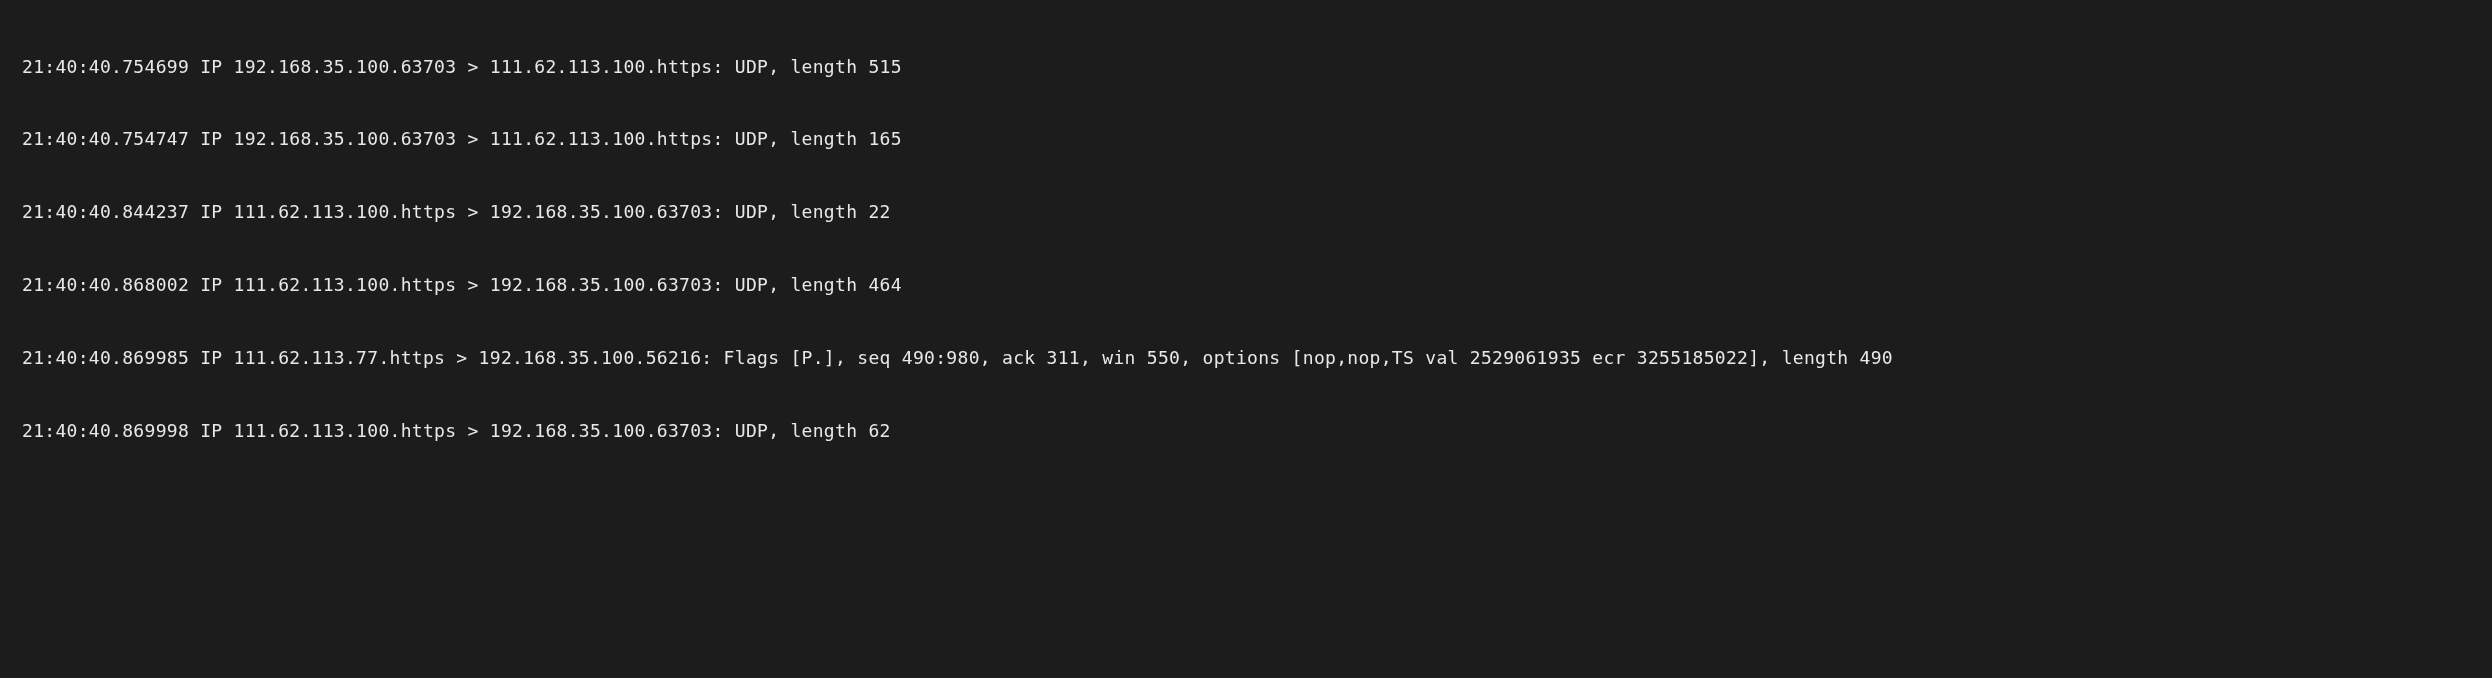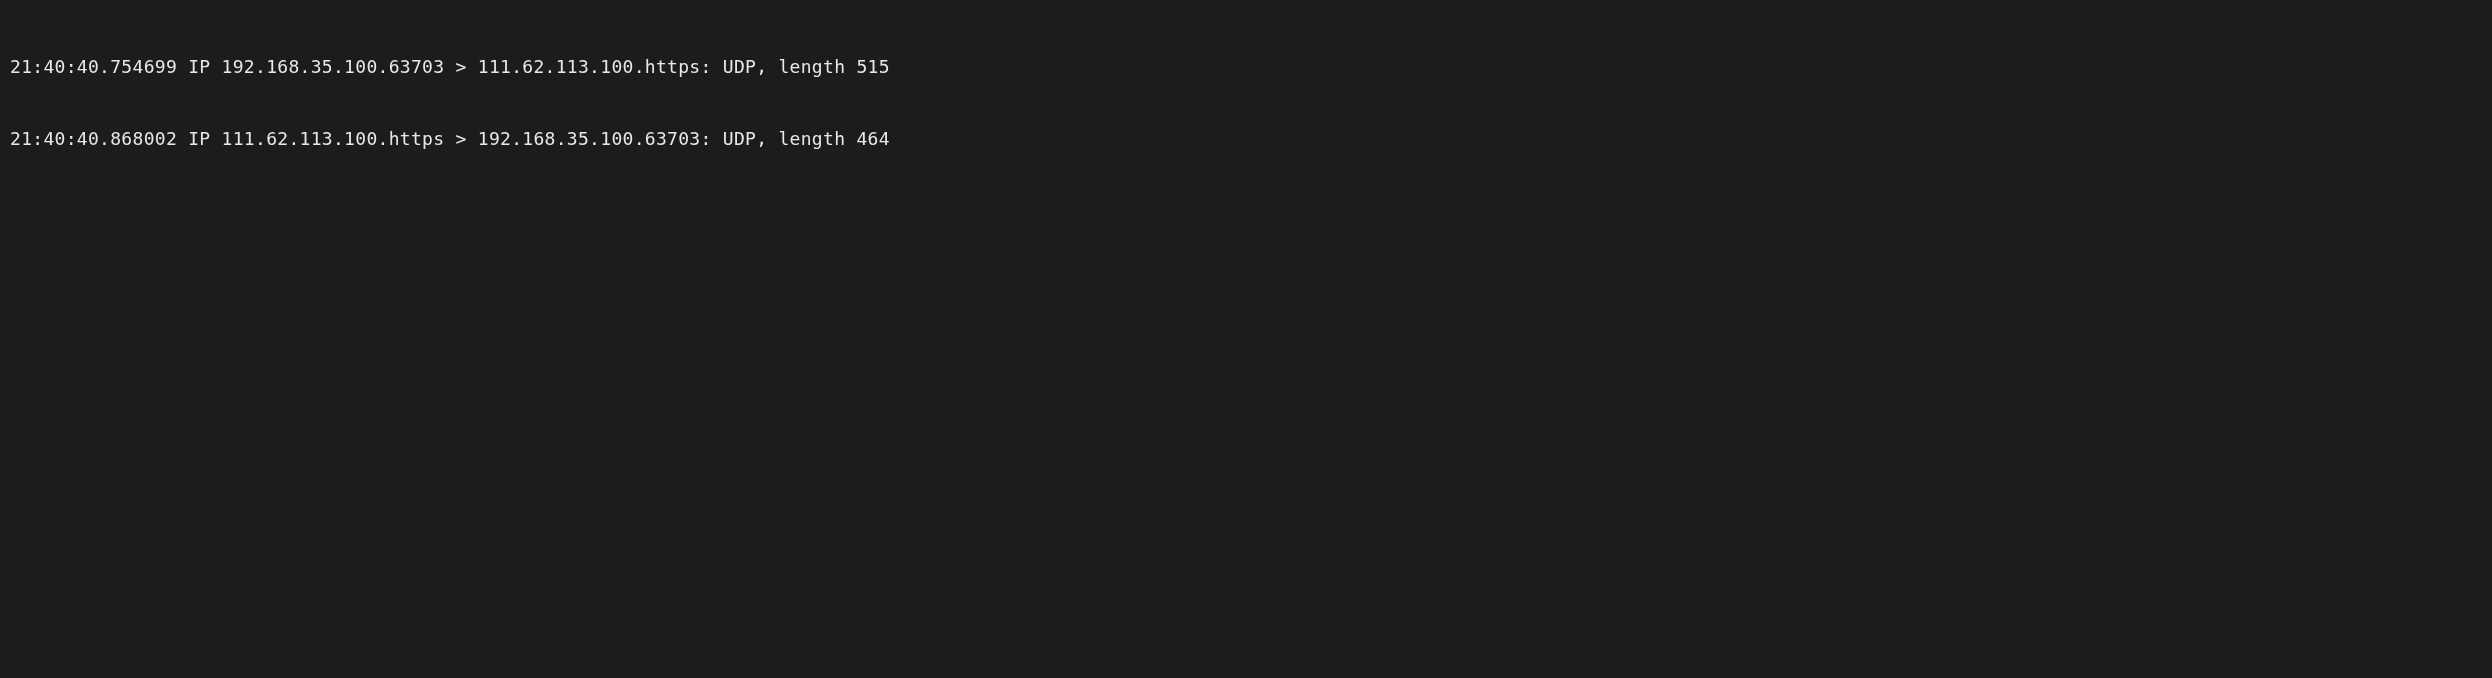--- a/index.html
+++ b/index.html
@@ -13,28 +13,32 @@
     width: 2492px;
     min-height: 678px;
     overflow: hidden;
     position: relative;
   }
   .term {
     padding: 6px 10px;
     white-space: pre;
     letter-spacing: 0.3px;
   }
-  .line { display: block; }
+  .line { display: block; margin-left: 12px; }
 </style>
 </head>
 <body>
 
 <div class="term">
   <span class="line">21:40:40.754699 IP 192.168.35.100.63703 &gt; 111.62.113.100.https: UDP, length 515</span>
+  <span class="line">21:40:40.754747 IP 192.168.35.100.63703 &gt; 111.62.113.100.https: UDP, length 165</span>
+  <span class="line">21:40:40.844237 IP 111.62.113.100.https &gt; 192.168.35.100.63703: UDP, length 22</span>
   <span class="line">21:40:40.868002 IP 111.62.113.100.https &gt; 192.168.35.100.63703: UDP, length 464</span>
+  <span class="line">21:40:40.869985 IP 111.62.113.77.https &gt; 192.168.35.100.56216: Flags [P.], seq 490:980, ack 311, win 550, options [nop,nop,TS val 2529061935 ecr 3255185022], length 490</span>
+  <span class="line">21:40:40.869998 IP 111.62.113.100.https &gt; 192.168.35.100.63703: UDP, length 62</span>
   
   
   
   
   
   
   
   
   
   

